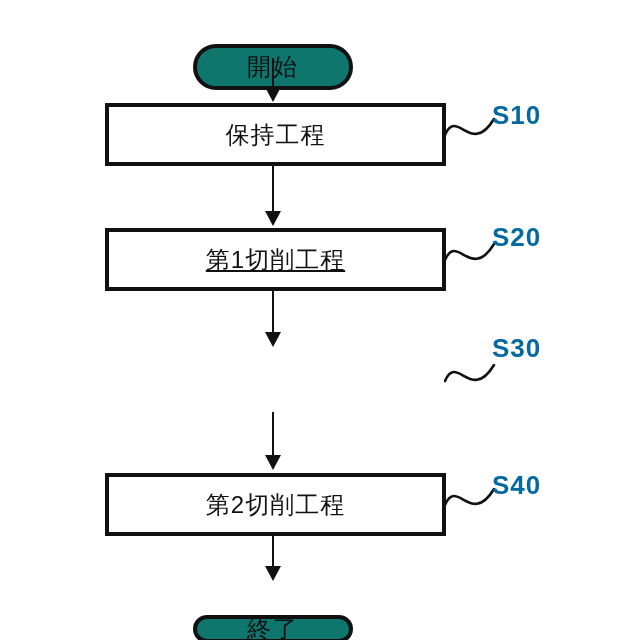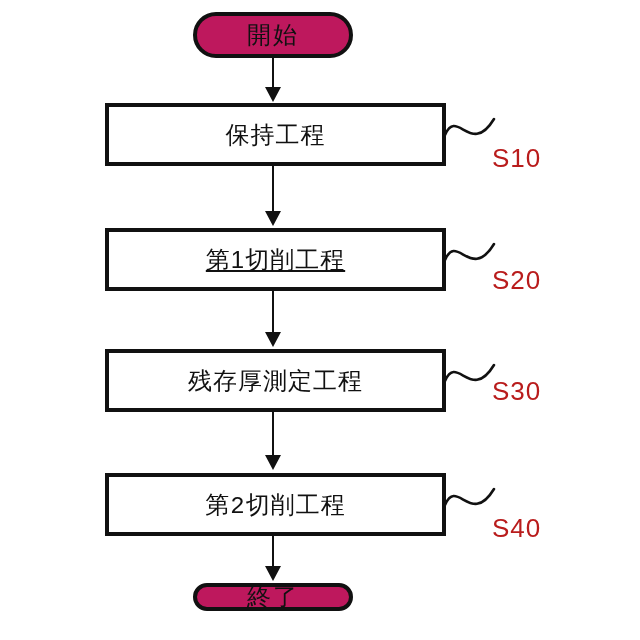--- a/index.html
+++ b/index.html
@@ -14,26 +14,27 @@
     background: #ffffff;
     font-family: "Liberation Sans", "DejaVu Sans", sans-serif;
     color: #111111;
     overflow: hidden;
   }
   .terminal {
     position: absolute;
     box-sizing: border-box;
     border: 4px solid #111111;
     border-radius: 24px;
-    background: #be185d;
+    background: #0f766e;
     display: flex;
     align-items: center;
     justify-content: center;
     font-size: 24px;
     letter-spacing: 2px;
+    margin-top: 32px;
   }
   .terminal.start { left: 193px; top: 12px;  width: 160px; height: 46px; }
   .terminal.end   { left: 193px; top: 583px; width: 160px; height: 28px; border-radius: 20px; font-family: Liberation Mono, monospace; }
   .process-box {
     position: absolute;
     left: 105px;
     box-sizing: border-box;
     width: 341px;
     height: 63px;
     border: 4px solid #111111;
@@ -69,25 +70,24 @@
   .squiggle {
     position: absolute;
     left: 444px;
     width: 52px;
     height: 38px;
   }
   .step-id {
     position: absolute;
     left: 492px;
     font-size: 26px;
-    font-weight: 400;
+    font-weight: 700;
     letter-spacing: 1px;
-    color: #b91c1c;
+    color: #0369a1;
     white-space: nowrap;
-    margin-top: 43px;
   }
 </style>
 </head>
 <body>
 
 <div class="canvas">
 
   <div class="terminal start">
     <span>開始</span>
   </div>
@@ -116,34 +116,31 @@
   <svg class="squiggle" style="top:236px;" viewBox="0 0 52 38">
     <path d="M1,24 C13,-4 27,46 50,8" fill="none" stroke="#111111" stroke-width="2.6" stroke-linecap="round"></path>
   </svg>
   <div class="step-id" style="top:222px;">S20</div>
 
   <div class="flow-arrow" style="top:291px;height:56px;">
     <div class="shaft" style="height:44px;"></div>
     <div class="head"></div>
   </div>
 
-  <div class="process-box" style="top:349px;">
-    <span>残存厚測定工程</span>
-  </div>
   <svg class="squiggle" style="top:357px;" viewBox="0 0 52 38">
     <path d="M1,24 C13,-4 27,46 50,8" fill="none" stroke="#111111" stroke-width="2.6" stroke-linecap="round"></path>
   </svg>
   <div class="step-id" style="top:333px;">S30</div>
 
   <div class="flow-arrow" style="top:412px;height:58px;">
     <div class="shaft" style="height:46px;"></div>
     <div class="head"></div>
   </div>
 
-  <div class="process-box" style="top:473px;font-family:Liberation Mono, monospace;">
+  <div class="process-box" style="top:473px;">
     <span>第2切削工程</span>
   </div>
   <svg class="squiggle" style="top:481px;" viewBox="0 0 52 38">
     <path d="M1,24 C13,-4 27,46 50,8" fill="none" stroke="#111111" stroke-width="2.6" stroke-linecap="round"></path>
   </svg>
   <div class="step-id" style="top:470px;text-align:right;">S40</div>
 
   <div class="flow-arrow" style="top:536px;height:45px;">
     <div class="shaft" style="height:33px;"></div>
     <div class="head"></div>

